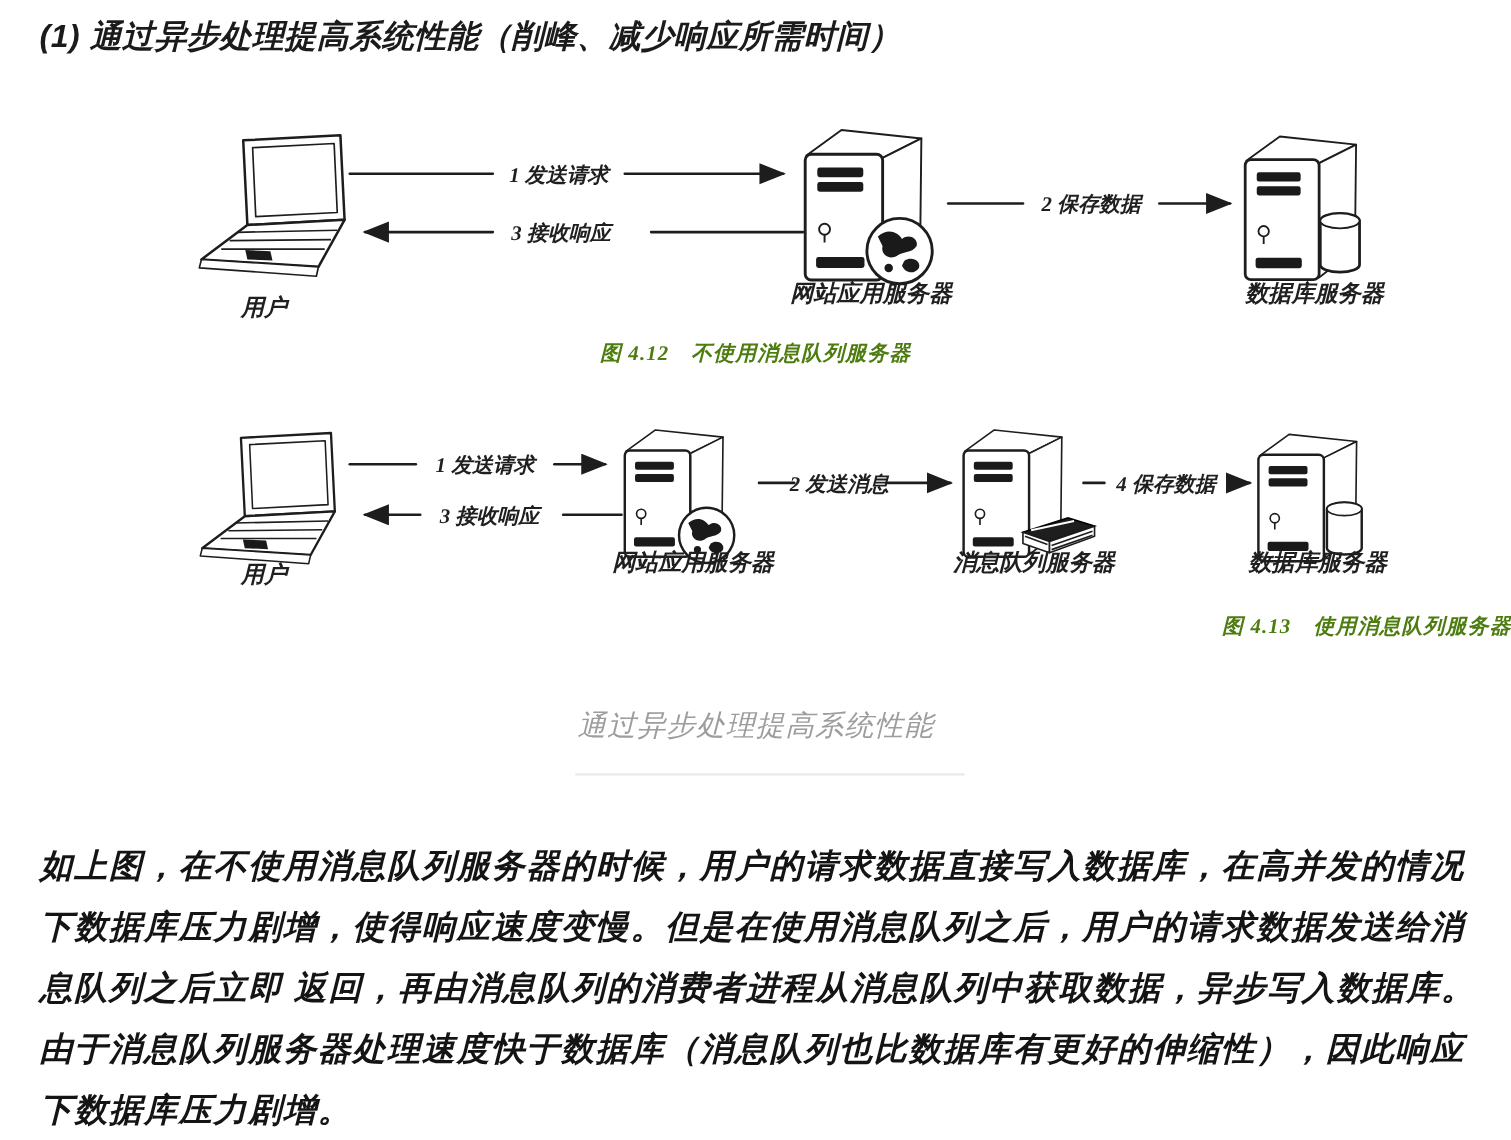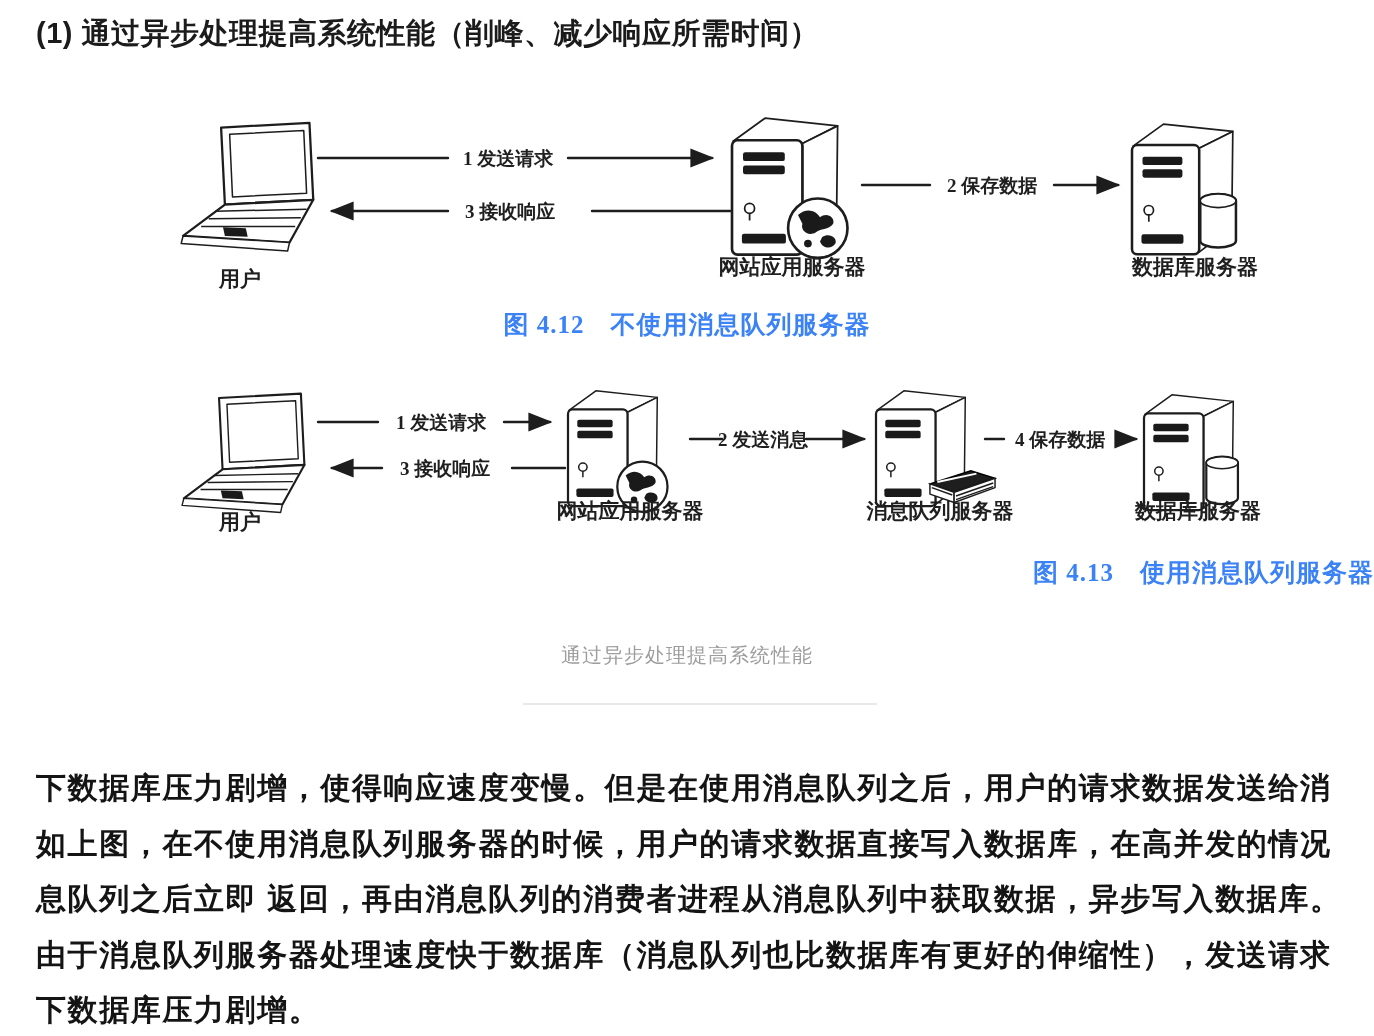--- a/index.html
+++ b/index.html
@@ -1,18 +1,18 @@
 <!DOCTYPE html>
 <html><head>
 <meta charset="utf-8">
 <style>
   html,body{margin:0;padding:0;background:#ffffff;}
   .page{
     position:relative;width:1374px;height:1036px;background:#ffffff;
-    font-family:"Liberation Sans",sans-serif;overflow:hidden;
+    font-family:"Liberation Sans",sans-serif;overflow:hidden;font-style:italic;
   }
   .heading{
     position:absolute;left:36px;top:14px;margin:0;
     font-size:29px;font-weight:700;color:#1b1b1b;letter-spacing:0.5px;
   }
   svg.fig{position:absolute;left:0;display:block;}
   #fig1{top:108px;}
   #fig2{top:383px;}
   .ink{stroke:#1d1d1d;fill:none;stroke-width:2.4;stroke-linejoin:round;stroke-linecap:round;}
   .ink-thin{stroke:#1d1d1d;fill:none;stroke-width:1.6;stroke-linejoin:round;}
@@ -22,27 +22,27 @@
     font-family:"Liberation Serif",serif;font-weight:700;fill:#1f1f1f;
     font-size:21px;text-anchor:middle;
   }
   .arrow-label{
     font-family:"Liberation Serif",serif;font-weight:700;fill:#1f1f1f;
     font-size:19px;text-anchor:middle;
   }
   .fig-caption{
     position:absolute;left:0;width:100%;text-align:center;
     font-family:"Liberation Serif",serif;font-weight:700;
-    font-size:25px;color:#3b82f6;letter-spacing:1px;
+    font-size:19px;color:#4d7c0f;letter-spacing:1px;
   }
   #caption1{top:308px;}
   #caption2{top:556px;text-align:right;}
   .gray-caption{
     position:absolute;left:0;top:642px;width:100%;text-align:center;
-    font-size:20px;color:#9d9d9d;letter-spacing:1px;
+    font-size:26px;color:#9d9d9d;letter-spacing:1px;
   }
   .divider{
     position:absolute;top:703px;left:523px;width:354px;height:2px;background:#e9e9e9;
   }
   .body-text{
     position:absolute;left:36px;top:760px;width:1316px;
     font-size:30px;font-weight:700;color:#141414;letter-spacing:1.6px;
   }
   .body-text .line{line-height:55.5px;white-space:nowrap;}
 </style>
@@ -167,20 +167,20 @@
       <use href="#cyl" transform="translate(84,95)"></use>
     </g>
     <text class="fig-label" x="1198" y="135" font-size="19">数据库服务器</text>
   </svg>
   <div id="caption2" class="fig-caption">图 4.13　使用消息队列服务器</div>
 
   <div class="gray-caption">通过异步处理提高系统性能</div>
   <div class="divider"></div>
 
   <div class="body-text">
+    <div class="line">如上图，在不使用消息队列服务器的时候，用户的请求数据直接写入数据库，在高并发的情况</div>
     <div class="line">下数据库压力剧增，使得响应速度变慢。但是在使用消息队列之后，用户的请求数据发送给消</div>
-    <div class="line">如上图，在不使用消息队列服务器的时候，用户的请求数据直接写入数据库，在高并发的情况</div>
     <div class="line">息队列之后立即 返回，再由消息队列的消费者进程从消息队列中获取数据，异步写入数据库。</div>
-    <div class="line">由于消息队列服务器处理速度快于数据库（消息队列也比数据库有更好的伸缩性），发送请求</div>
+    <div class="line">由于消息队列服务器处理速度快于数据库（消息队列也比数据库有更好的伸缩性），因此响应</div>
     <div class="line">下数据库压力剧增。</div>
   </div>
 
 </div>
 
 </body></html>

